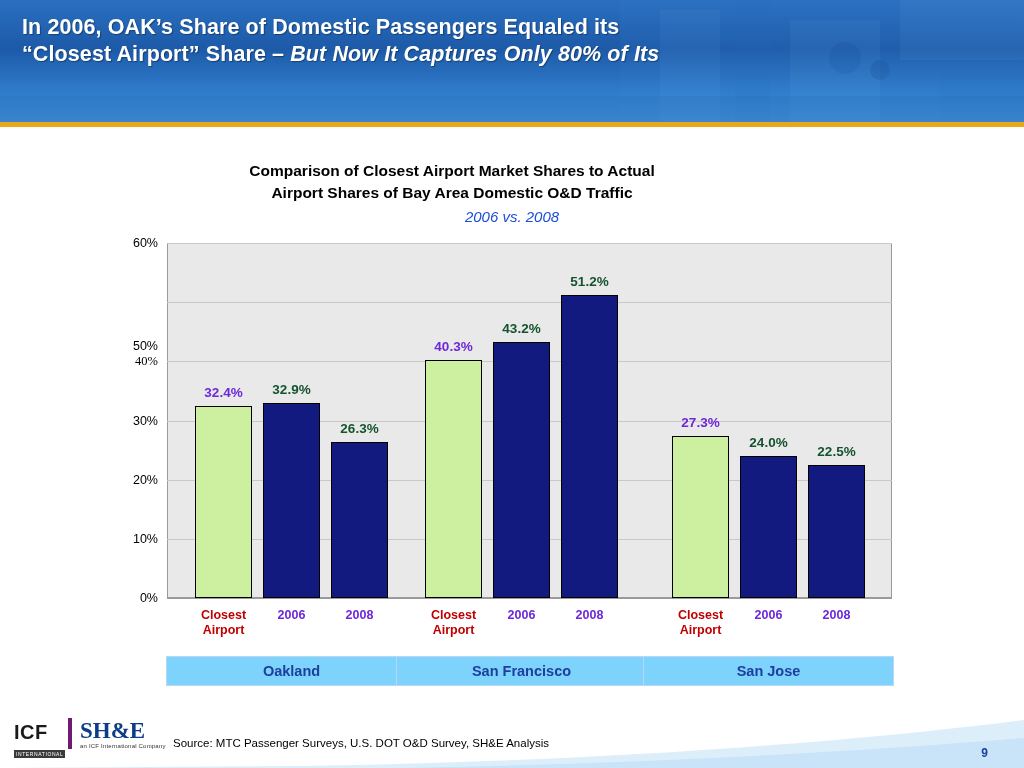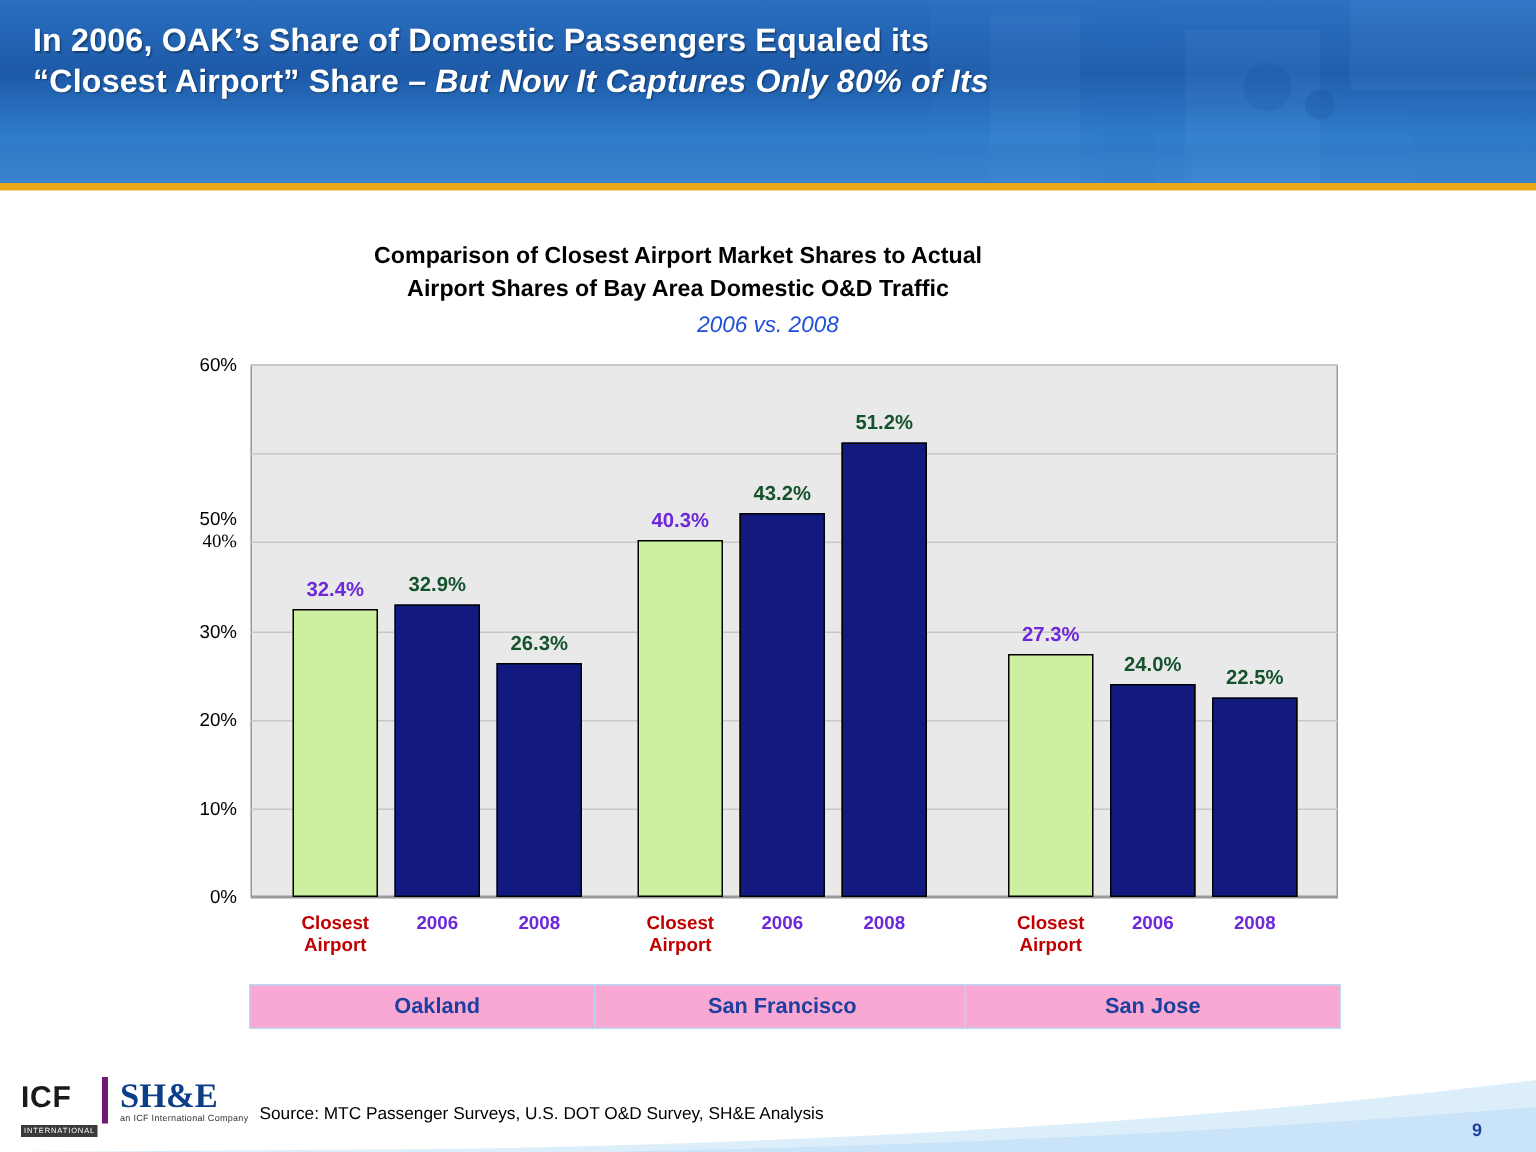--- a/index.html
+++ b/index.html
@@ -137,21 +137,21 @@
     transform: translateX(-50%);
     white-space: nowrap;
   }
   .cat-label.red { color: #c00000; }
   .cat-label.black { color: #6d28d9; }
 
   
   .group-box {
     position: absolute;
     height: 30px;
-    background: #f9a8d4;
+    background: #7dd3fc;
     border: 1px solid #b9d6f2;
     box-sizing: border-box;
     display: flex;
     align-items: center;
     justify-content: center;
     color: #1d3f9e;
     font-size: 14.5px;
     font-weight: bold;
   }
 

